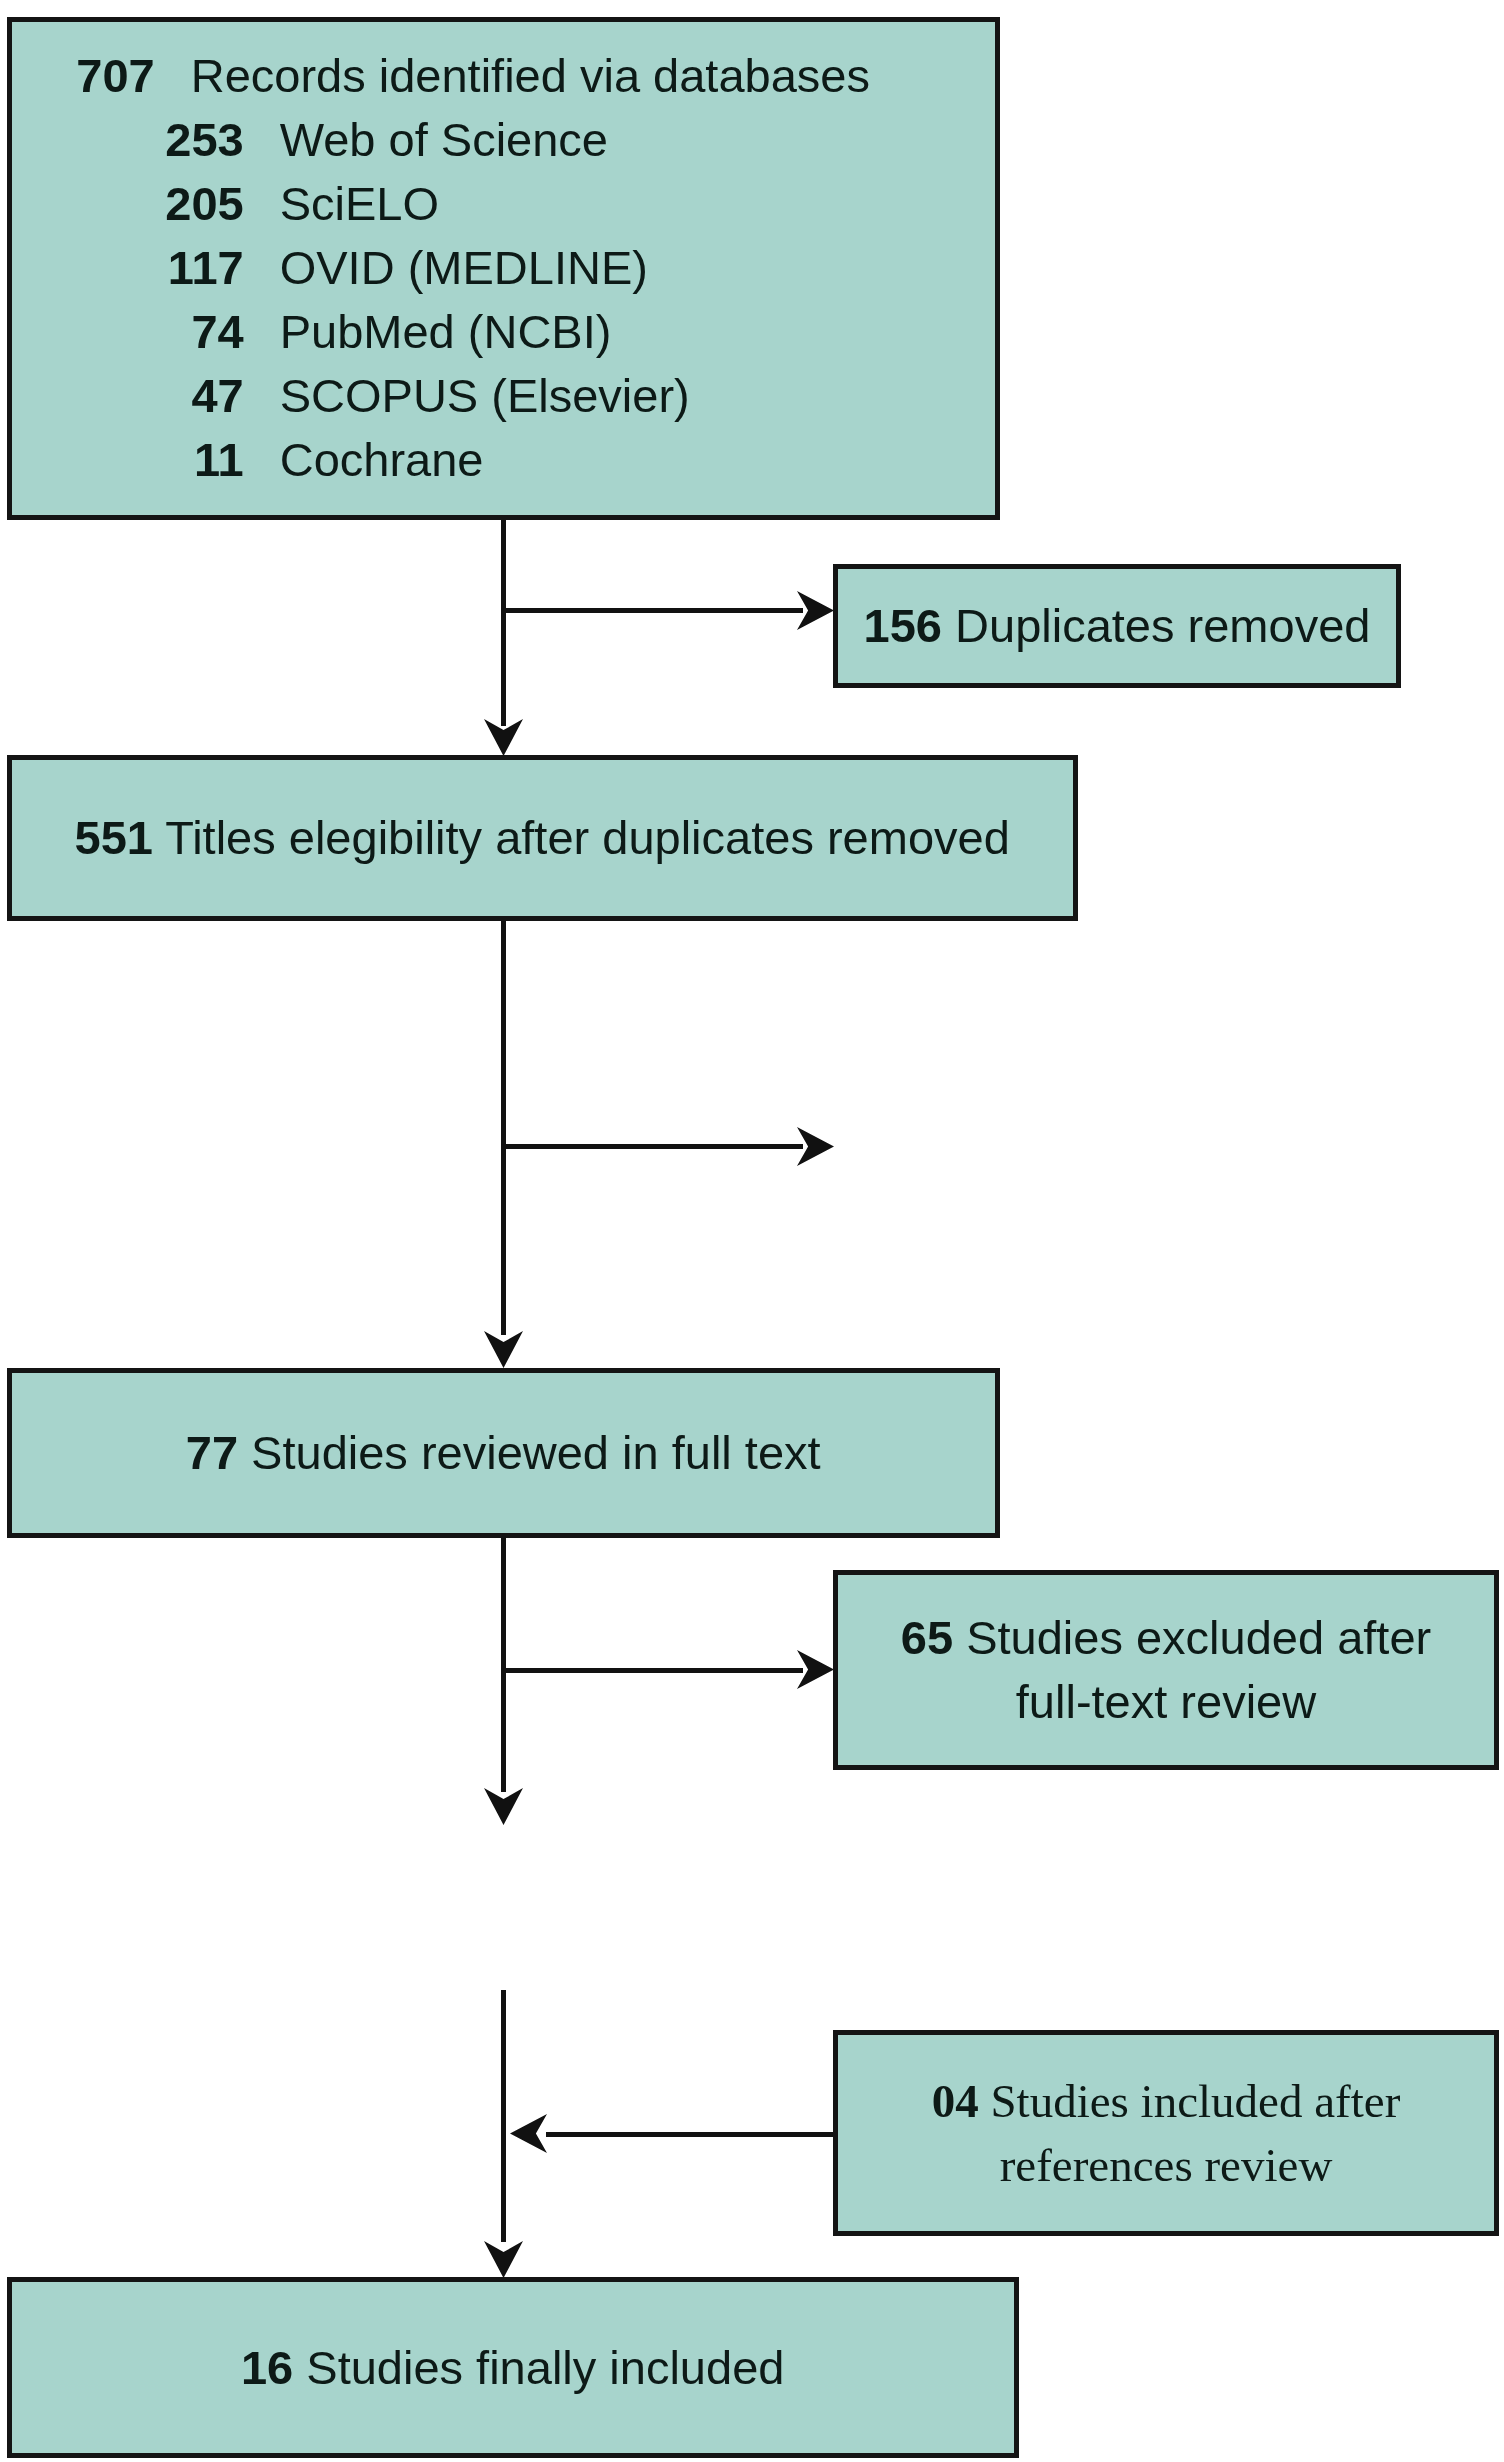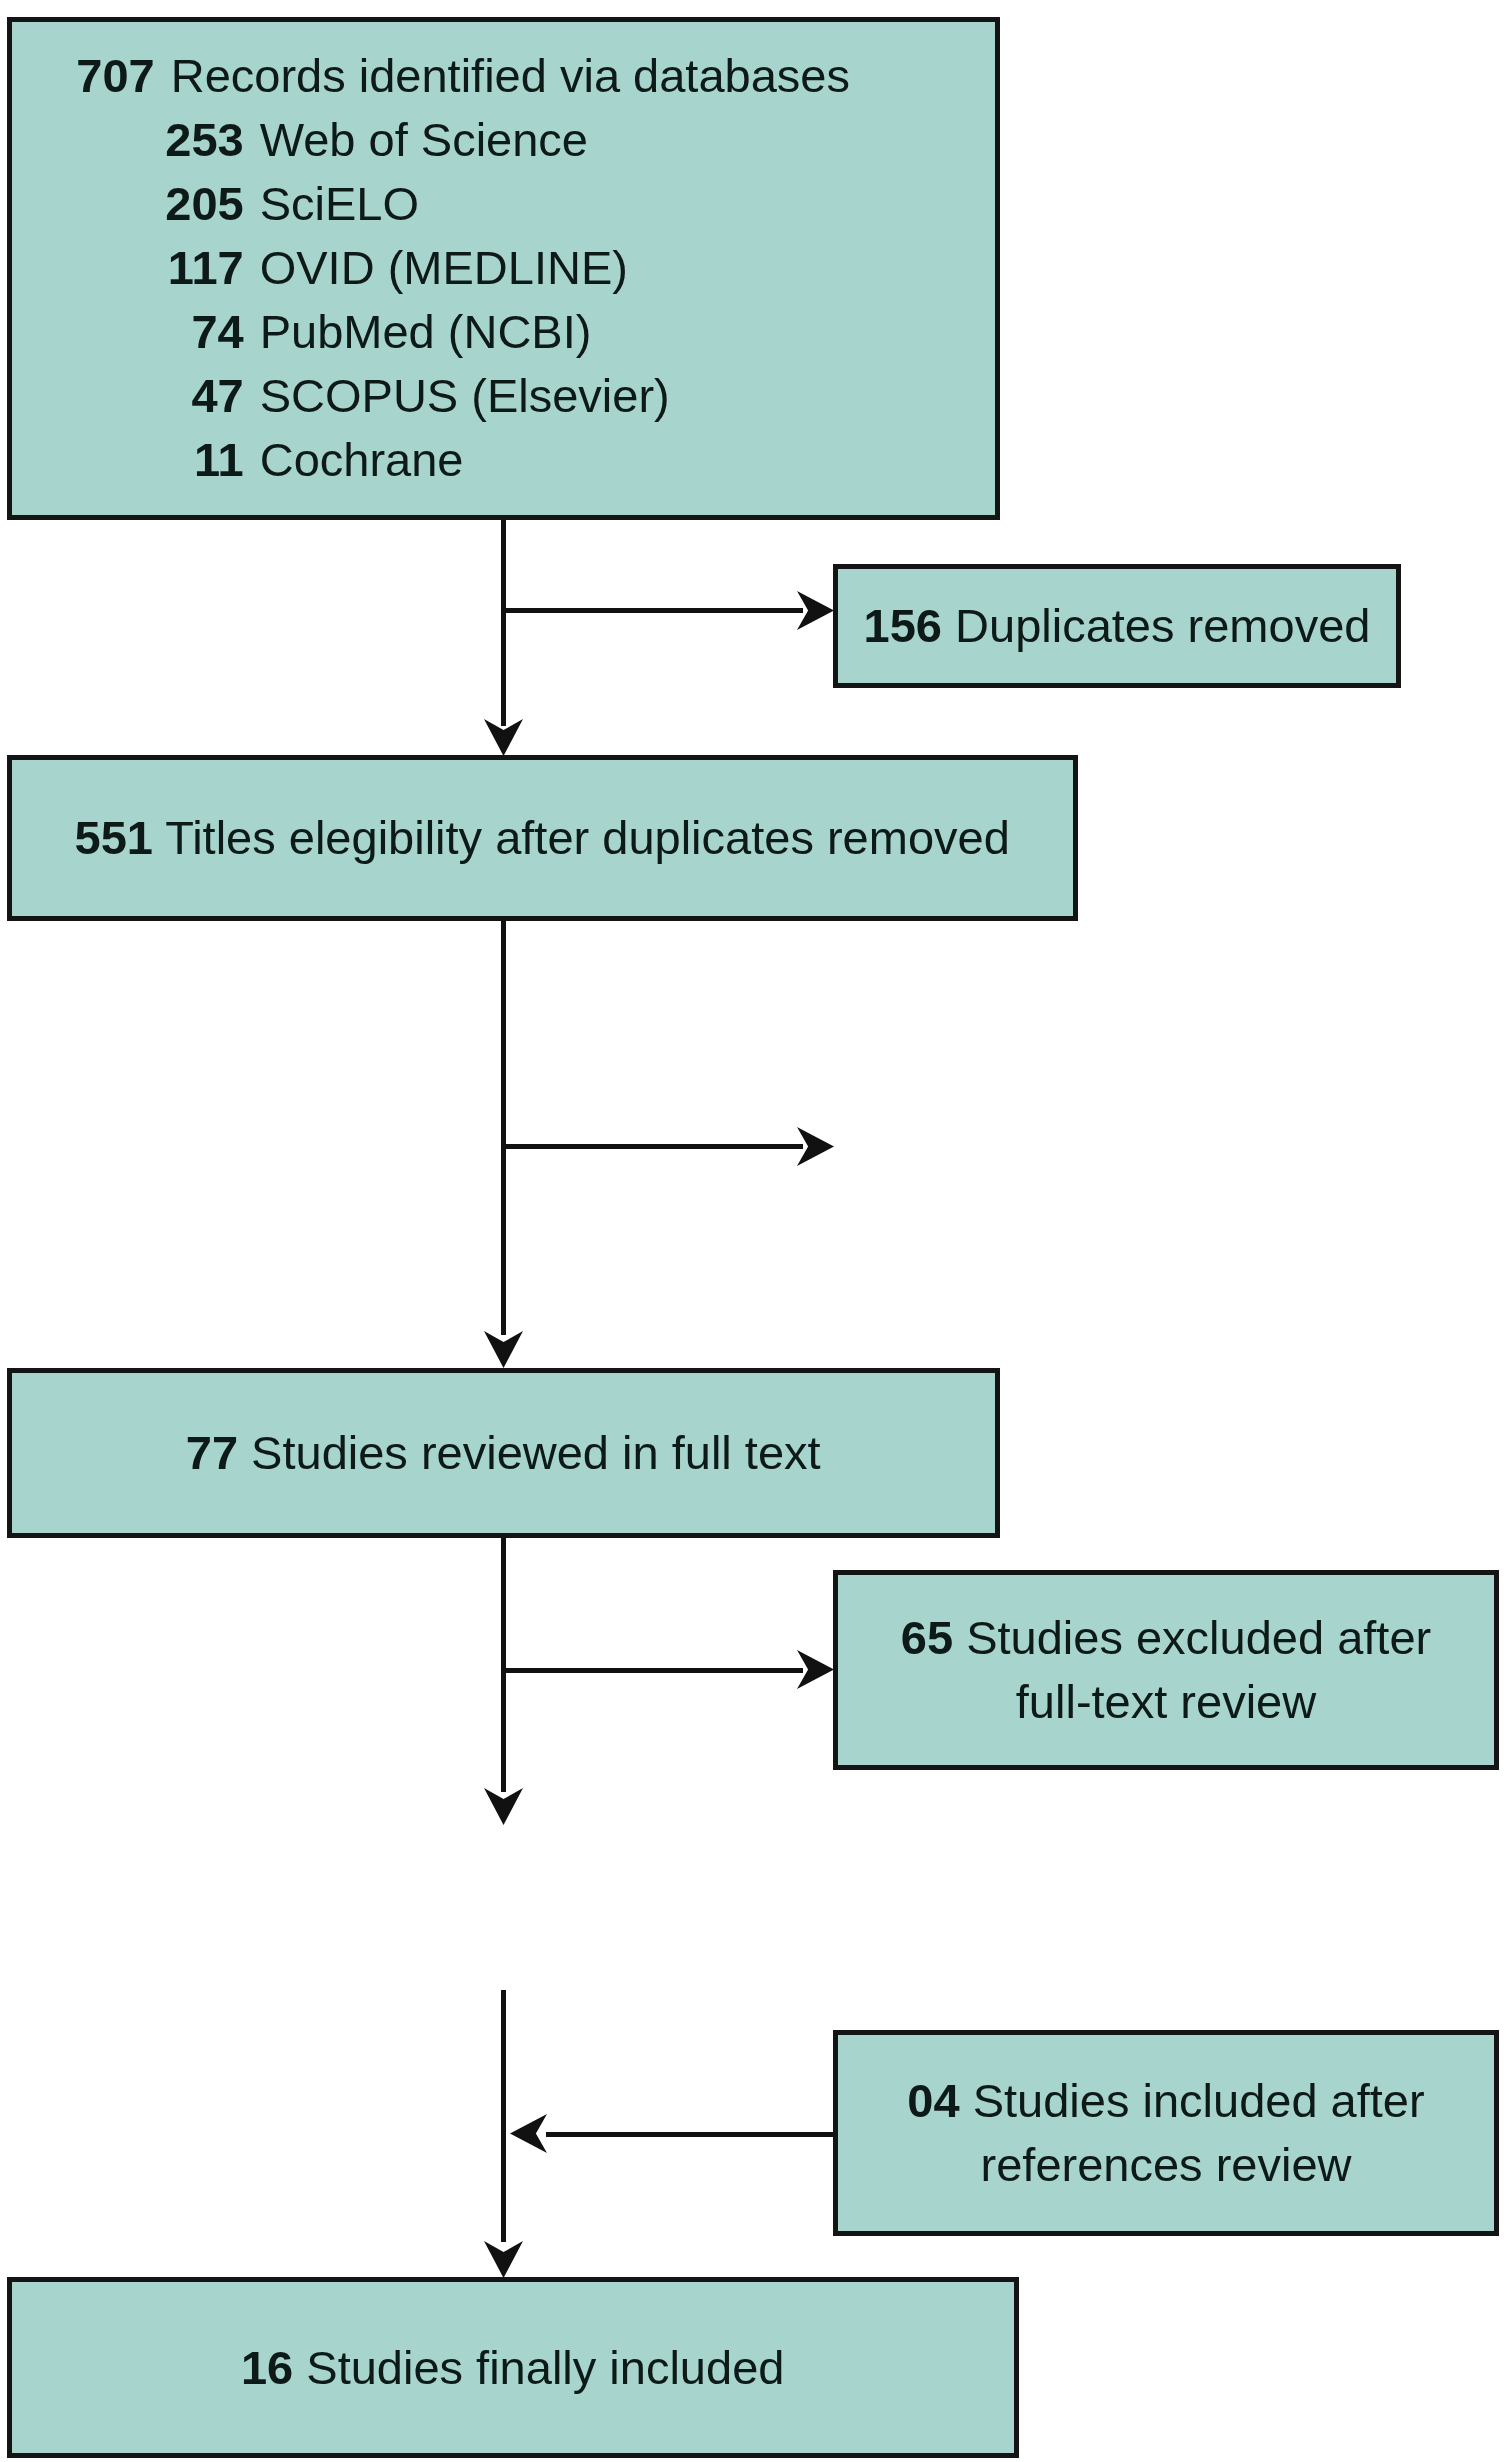--- a/index.html
+++ b/index.html
@@ -25,21 +25,21 @@
     border:5.3px solid var(--box-border);
     font-size:47px;
     line-height:64px;
     display:flex;
     flex-direction:column;
     justify-content:center;
   }
   .num{font-weight:bold;}
   
   .rows{display:flex;flex-direction:column;}
-  .row{display:flex;white-space:nowrap;}
+  .row{display:flex;white-space:nowrap;gap:20px;}
   .row .num{display:inline-block;text-align:right;margin-right:16px;flex:none;}
   .row .num.main{width:143px;}
   .row .num.sub{width:232px;}
   
   .center{align-items:center;text-align:center;}
   .ctext{margin:0 auto;}
   
   .line{position:absolute;background:var(--arrow-color);}
   .arrow{position:absolute;background:var(--arrow-color);}
   .arrow.down{clip-path:polygon(0% 0%,50% 30%,100% 0%,50% 100%);}
@@ -120,21 +120,21 @@
   </div>
 
 
   <div class="line" style="left:501px;top:1990px;width:4.7px;height:252px;"></div>
   <div class="arrow down" style="left:484px;top:2241px;width:39px;height:37px;"></div>
 
   <div class="line" style="left:546px;top:2132px;width:288px;height:4.7px;"></div>
   <div class="arrow left" style="left:510px;top:2114px;width:37px;height:39px;"></div>
 
   <div class="box center" style="left:833px;top:2030px;width:666px;height:206px;">
-    <div class="ctext" style="max-width:599px;"><span class="num">04</span> <span>Studies included after references review</span></div>
+    <div class="ctext" style="max-width:599px;font-family:Liberation Serif, serif;"><span class="num">04</span> <span>Studies included after references review</span></div>
   </div>
 
   <div class="box center" style="left:6.7px;top:2277px;width:1012px;height:181px;">
     <div class="ctext"><span class="num">16</span> <span>Studies finally included</span></div>
   </div>
 
 </div>
 
 
 </body></html>

